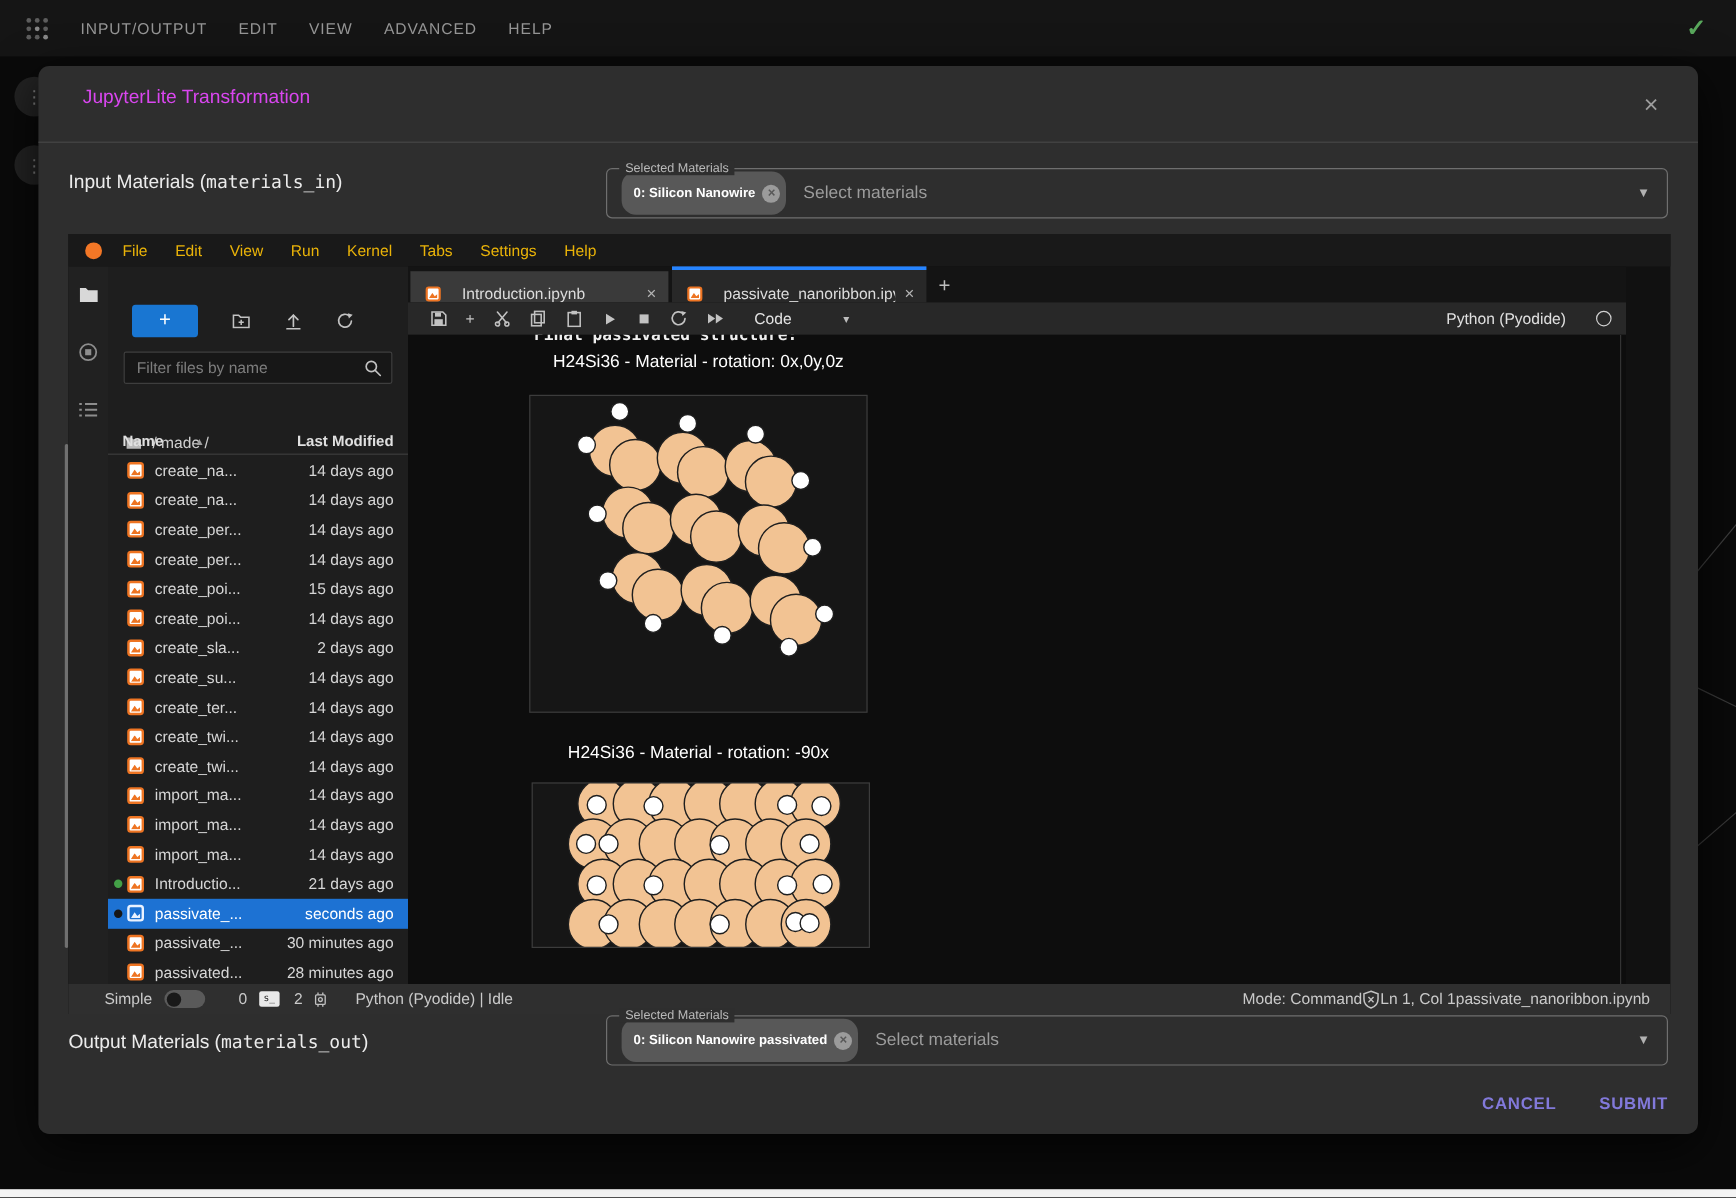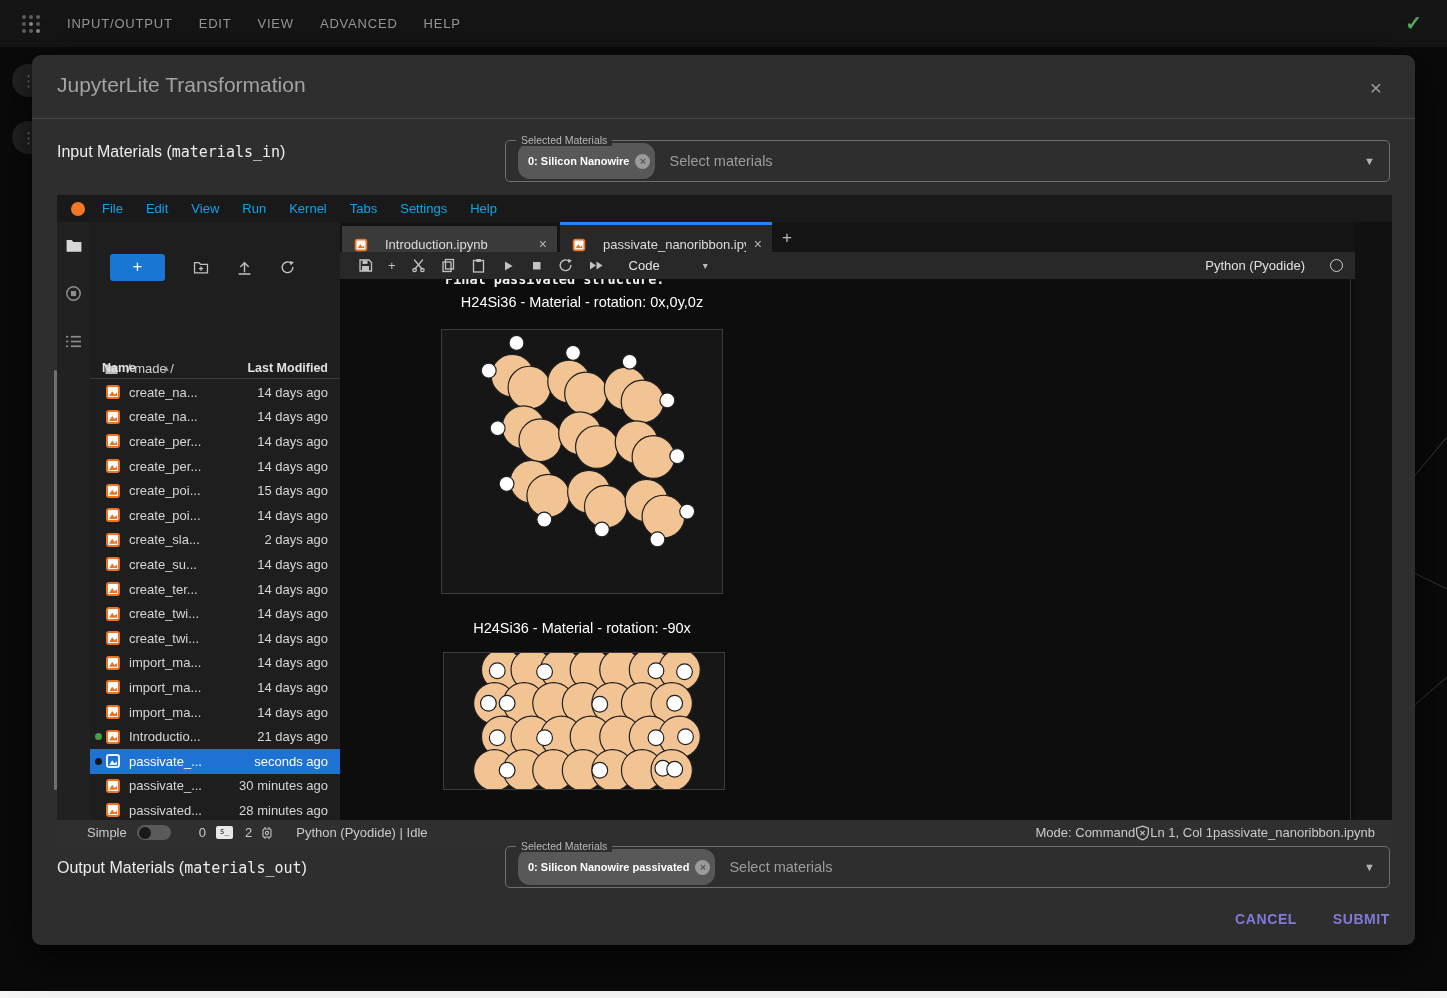--- a/index.html
+++ b/index.html
@@ -13,21 +13,21 @@
   #waffle { position:absolute; left:20px; top:13px; width:22px; height:22px; }
   #topcheck { position:absolute; right:25px; top:11px; color:#59a85c; font-size:20px; font-weight:bold; }
 
   
   #bgl { position:absolute; left:0; top:47px; width:1447px; height:951px; }
   .ghost-btn { position:absolute; left:12px; width:33px; height:33px; border-radius:50%; background:#232323; color:#7a7a7a; font-size:15px; display:flex; align-items:center; justify-content:center; }
   #bottom-strip { position:absolute; left:0; top:991px; width:1447px; height:7px; background:#f5f5f5; }
 
   
   #dialog { position:absolute; left:32px; top:55px; width:1383px; height:890px; background:#2e2e2e; border-radius:9px; box-shadow:0 12px 40px rgba(0,0,0,.7); }
-  #dlg-title { position:absolute; left:25px; top:18px; font-size:21px; color:#a3a3a3; }
+  #dlg-title { position:absolute; left:37px; top:18px; font-size:16px; color:#d946ef; }
   #dlg-close { position:absolute; left:1331px; top:20px; width:26px; height:26px; color:#9d9d9d; font-size:21px; text-align:center; line-height:25px; cursor:pointer; }
   #dlg-divider { position:absolute; left:0; top:63px; width:100%; height:1px; background:#464646; }
   #dlg-gears { position:absolute; left:1338px; top:180px; color:#9a9a9a; font-size:17px; }
   #dlg-gears .g2 { font-size:11px; position:relative; left:-6px; top:-7px; }
   #dlg-scroll { position:absolute; left:22px; top:315px; width:3px; height:420px; background:#707070; border-radius:2px; }
 
   .section-label { position:absolute; left:25px; font-size:16px; color:#ececec; }
   .section-label .mono { font-family:"DejaVu Sans Mono", monospace; font-size:15px; }
   #lbl-input { top:88px; }
   #lbl-output { top:804px; }
@@ -43,21 +43,21 @@
 
   .dlg-action { position:absolute; bottom:18px; color:#8279da; font-size:14px; font-weight:bold; letter-spacing:.6px; cursor:pointer; }
   #btn-cancel { right:118px; }
   #btn-submit { right:25px; }
 
   
   #jp { position:absolute; left:25px; top:140px; width:1335px; height:650px; background:#111; }
   #jp-menubar { position:absolute; left:0; top:0; width:100%; height:27px; background:#191919; display:flex; align-items:center; }
   #jp-logo { width:14px; height:14px; border-radius:50%; background:#f37726; margin-left:14px; }
   #jp-menubar .menus { display:flex; gap:23px; margin-left:17px; }
-  #jp-menubar .menu { color:#0ea5e9; font-size:13px; cursor:pointer; }
+  #jp-menubar .menu { color:#eab308; font-size:13px; cursor:pointer; }
 
   #jp-activity { position:absolute; left:0; top:27px; width:33px; height:598px; background:#212121; display:flex; flex-direction:column; align-items:center; padding-top:15px; gap:32px; }
   #jp-activity svg { display:block; }
 
   
   #jp-fb { position:absolute; left:33px; top:27px; width:250px; height:598px; background:#1e1e1e; }
   #fb-actions { position:absolute; left:0; top:30px; width:100%; height:30px; display:flex; align-items:center; }
   #fb-new { margin-left:20px; width:55px; height:27px; background:#1976d2; border-radius:3px; color:#fff; font-size:17px; text-align:center; line-height:25px; cursor:pointer; }
   .fb-ico { margin-left:28px; cursor:pointer; }
   #fb-filter { position:absolute; left:13px; top:71px; width:224px; height:27px; background:#171717; border:1px solid #3e3e3e; border-radius:2px; display:flex; align-items:center; }
@@ -237,20 +237,27 @@
           <svg class="fb-ico" width="15" height="15" viewBox="0 0 14 14">
               <g class="ln">
                 <line x1="7" y1="11" x2="7" y2="2.5"></line>
                 <polyline points="3.5,6 7,2.5 10.5,6"></polyline>
                 <line x1="2" y1="13" x2="12" y2="13"></line>
               </g>
             </svg>
           <svg class="fb-ico" width="15" height="15" viewBox="0 0 14 14">
               <path class="ln" d="M12 7 A5 5 0 1 1 10.5 3.2"></path>
               <polygon class="fl" points="9.2,1 13,2.2 10,5"></polygon>
+            </svg>
+        </div>
+        <div id="fb-filter">
+          <input placeholder="Filter files by name" style="">
+          <svg width="15" height="15" viewBox="0 0 14 14">
+              <circle cx="6" cy="6" r="4" class="ln"></circle>
+              <line x1="9" y1="9" x2="13" y2="13" class="ln"></line>
             </svg>
         </div>
         <div id="fb-crumb">
           <svg width="15" height="13" viewBox="0 0 14 13">
               <path d="M1 2.5 h4 l1.5 1.5 H13 v8 H1 z" fill="#b9b9b9"></path>
             </svg>
           <span>/ made /</span>
         </div>
         <div id="fb-head">
           <span>Name</span>

